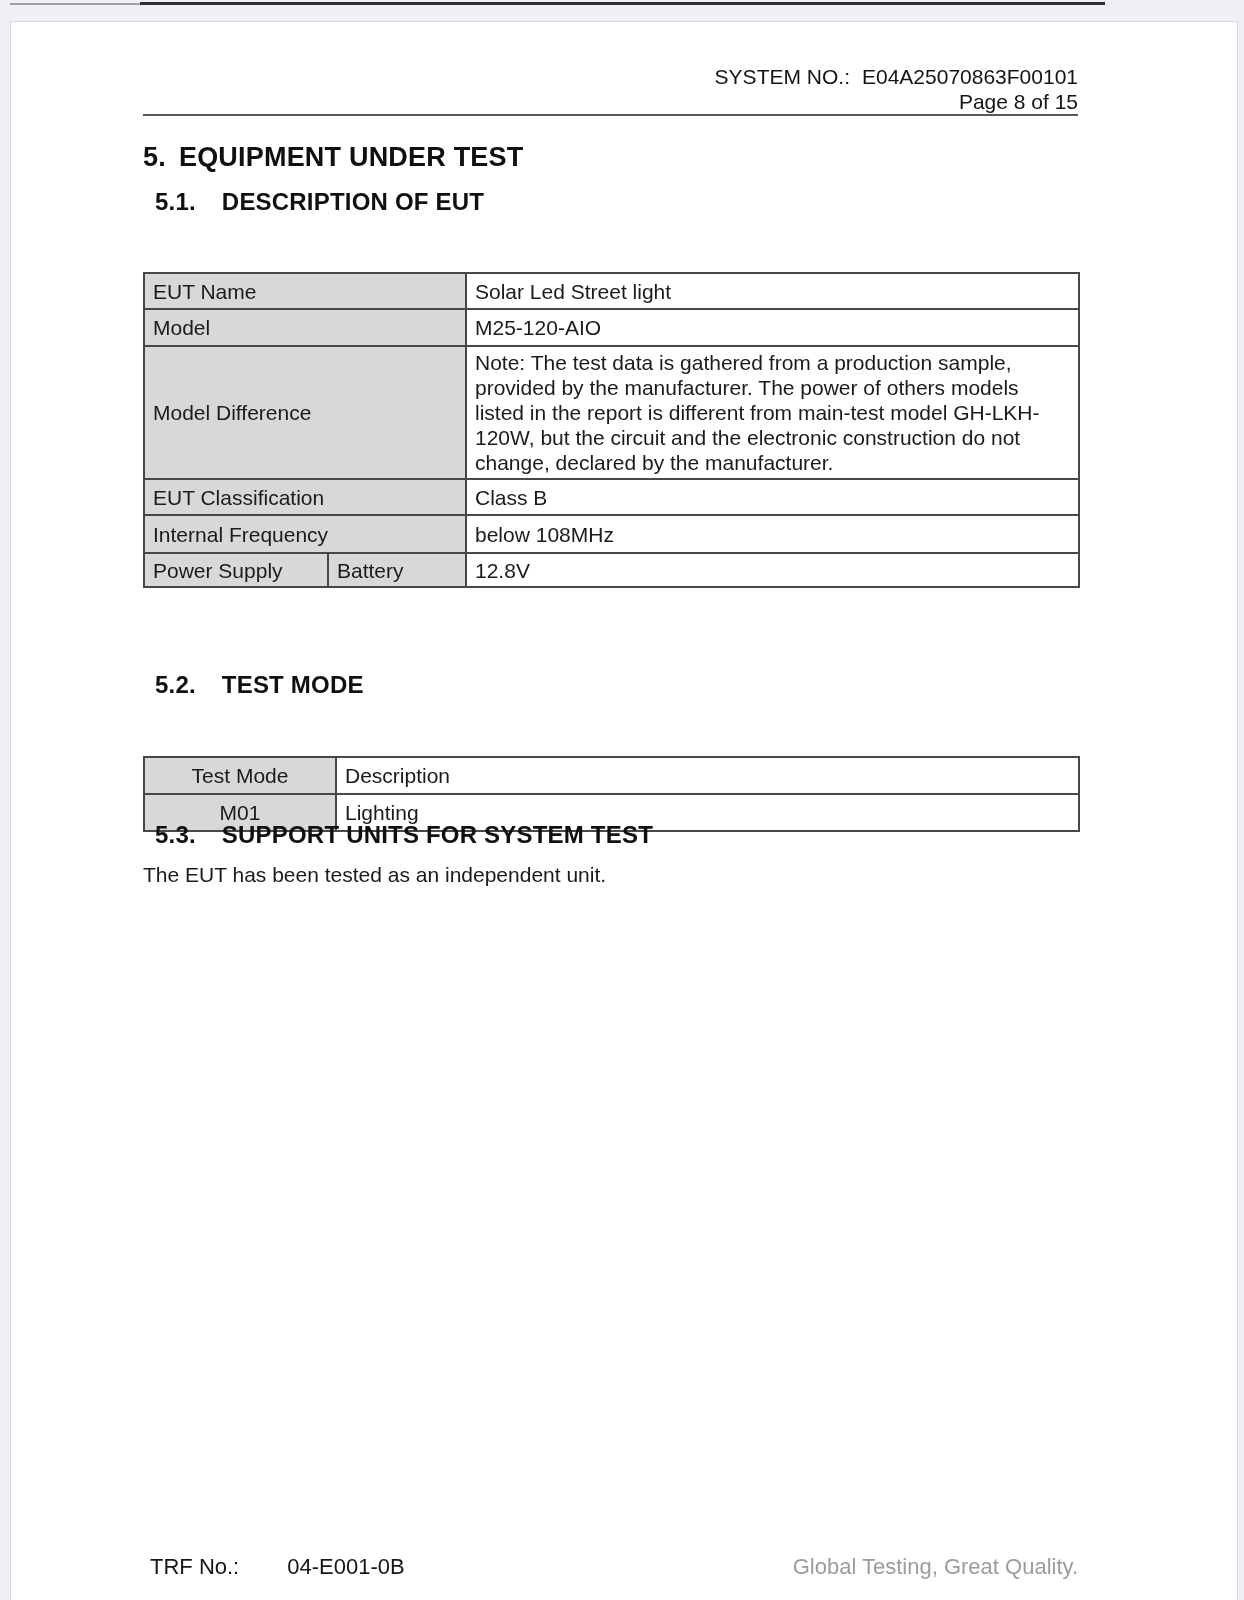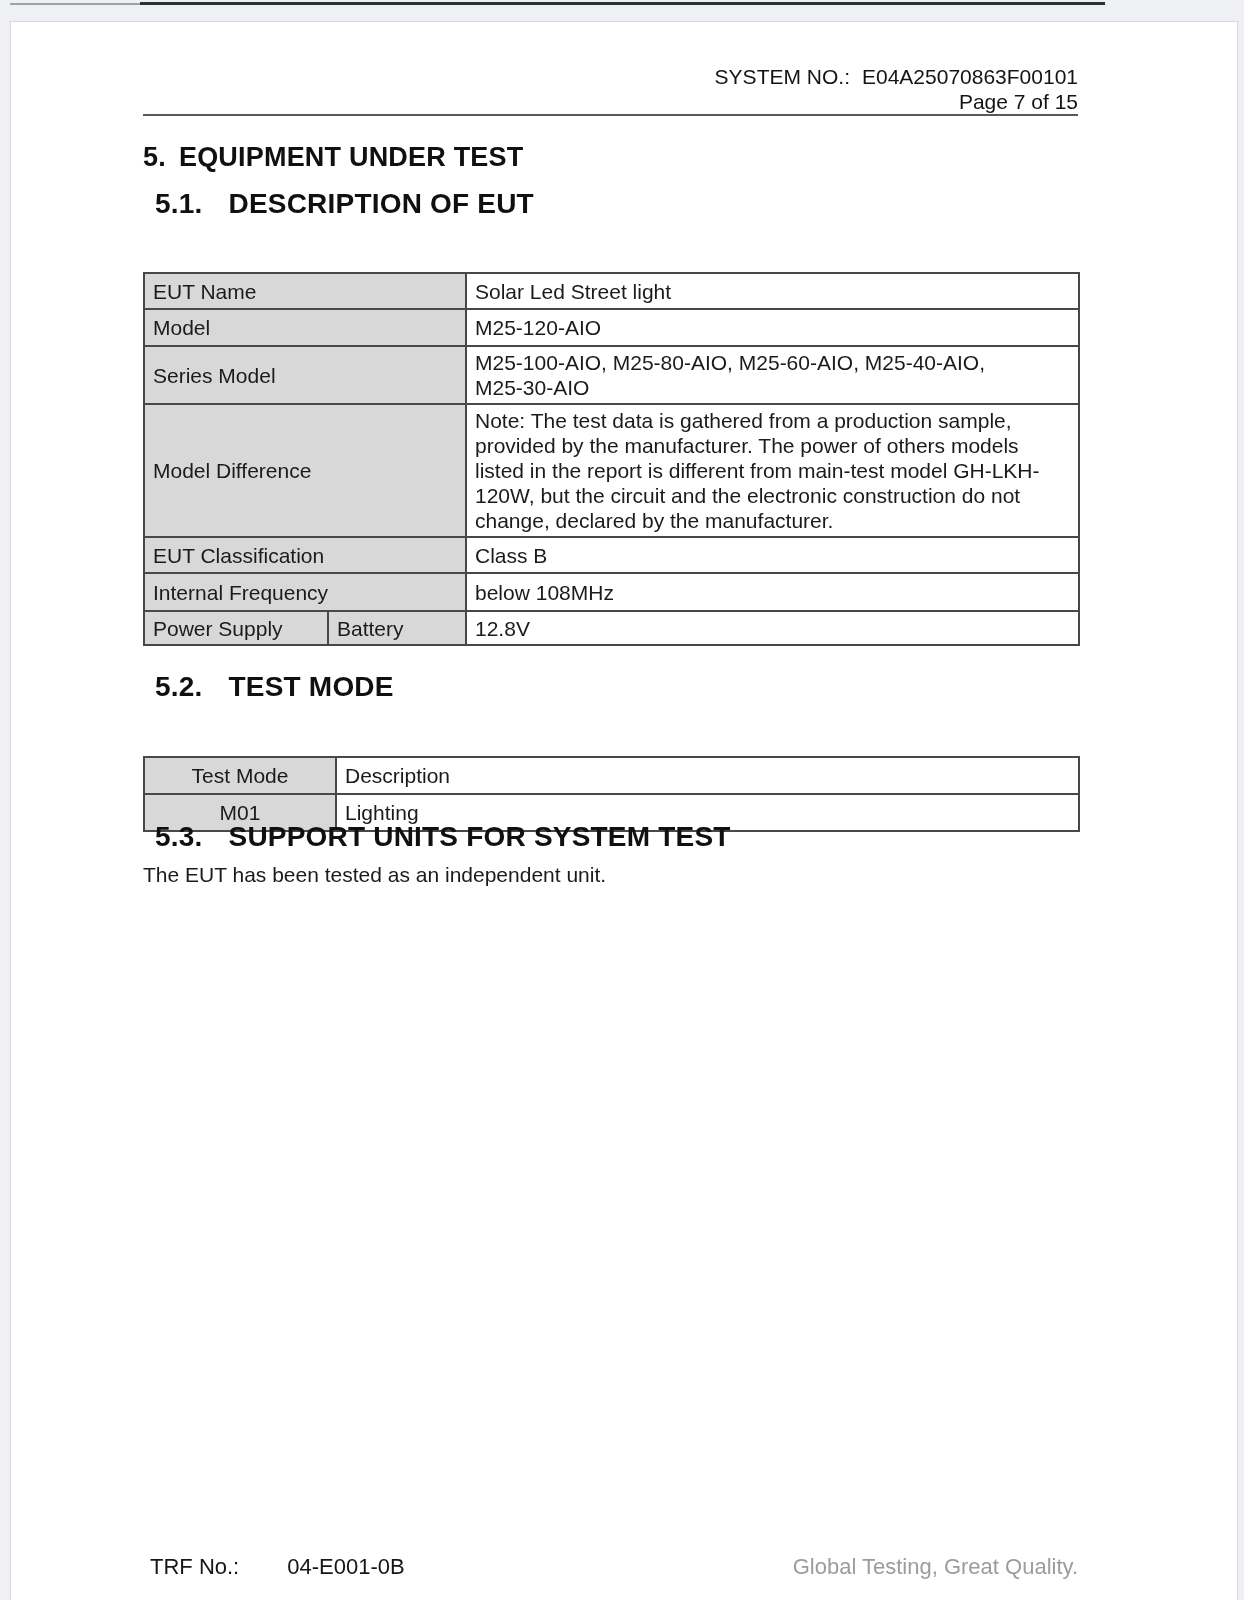--- a/index.html
+++ b/index.html
@@ -28,21 +28,21 @@
   .hdr-gap{display:inline-block;width:12px;}
   .hdr-rule{position:absolute;top:92px;left:132px;right:159px;height:2px;background:#57575c;}
 
   
   .h1{
     position:absolute;left:132px;display:flex;gap:13px;
     font-size:27px;font-weight:700;color:#101010;letter-spacing:.2px;white-space:nowrap;
   }
   .h2{
     position:absolute;left:144px;display:flex;gap:26px;
-    font-size:28px;font-weight:700;color:#101010;letter-spacing:.2px;white-space:nowrap;
+    font-size:24px;font-weight:700;color:#101010;letter-spacing:.2px;white-space:nowrap;
   }
   .h1-5{top:120px;}
   .h2-51{top:166px;}
   .h2-52{top:649px;}
   .h2-53{top:799px;}
 
   
   table.doc{
     position:absolute;left:132px;width:935px;
     border-collapse:collapse;table-layout:fixed;margin-top:44px;
@@ -76,21 +76,21 @@
 </head>
 <body>
 
 <div class="top-line-gray"></div>
 <div class="top-line-dark"></div>
 
 <div class="page">
 
   <div class="doc-header">
     <div><span>SYSTEM NO.:</span><span class="hdr-gap"></span><span>E04A25070863F00101</span></div>
-    <div>Page 7 of 15</div>
+    <div>Page 8 of 15</div>
   </div>
   <div class="hdr-rule"></div>
 
   <div class="h1 h1-5">
     <span>5.</span>
     <span>EQUIPMENT UNDER TEST</span>
   </div>
 
   <div class="h2 h2-51">
     <span>5.1.</span>
@@ -104,25 +104,20 @@
         <col style="width:613px">
       </colgroup>
     <tbody>
         <tr class="h36">
       <td class="lbl" colspan="2">EUT Name</td>
       <td class="val">Solar Led Street light</td>
     </tr>
     <tr class="h37">
       <td class="lbl" colspan="2">Model</td>
       <td class="val">M25-120-AIO</td>
-    </tr>
-    <tr>
-      <td class="lbl" colspan="2">Series Model</td>
-      <td class="val">M25-100-AIO, M25-80-AIO, M25-60-AIO, M25-40-AIO,
-M25-30-AIO</td>
     </tr>
     <tr>
       <td class="lbl" colspan="2">Model Difference</td>
       <td class="val">Note: The test data is gathered from a production sample, provided by the manufacturer. The power of others models listed in the report is different from main-test model GH-LKH-120W, but the circuit and the electronic construction do not change, declared by the manufacturer.</td>
     </tr>
     <tr class="h36">
       <td class="lbl" colspan="2">EUT Classification</td>
       <td class="val">Class B</td>
     </tr>
     <tr class="h38">

